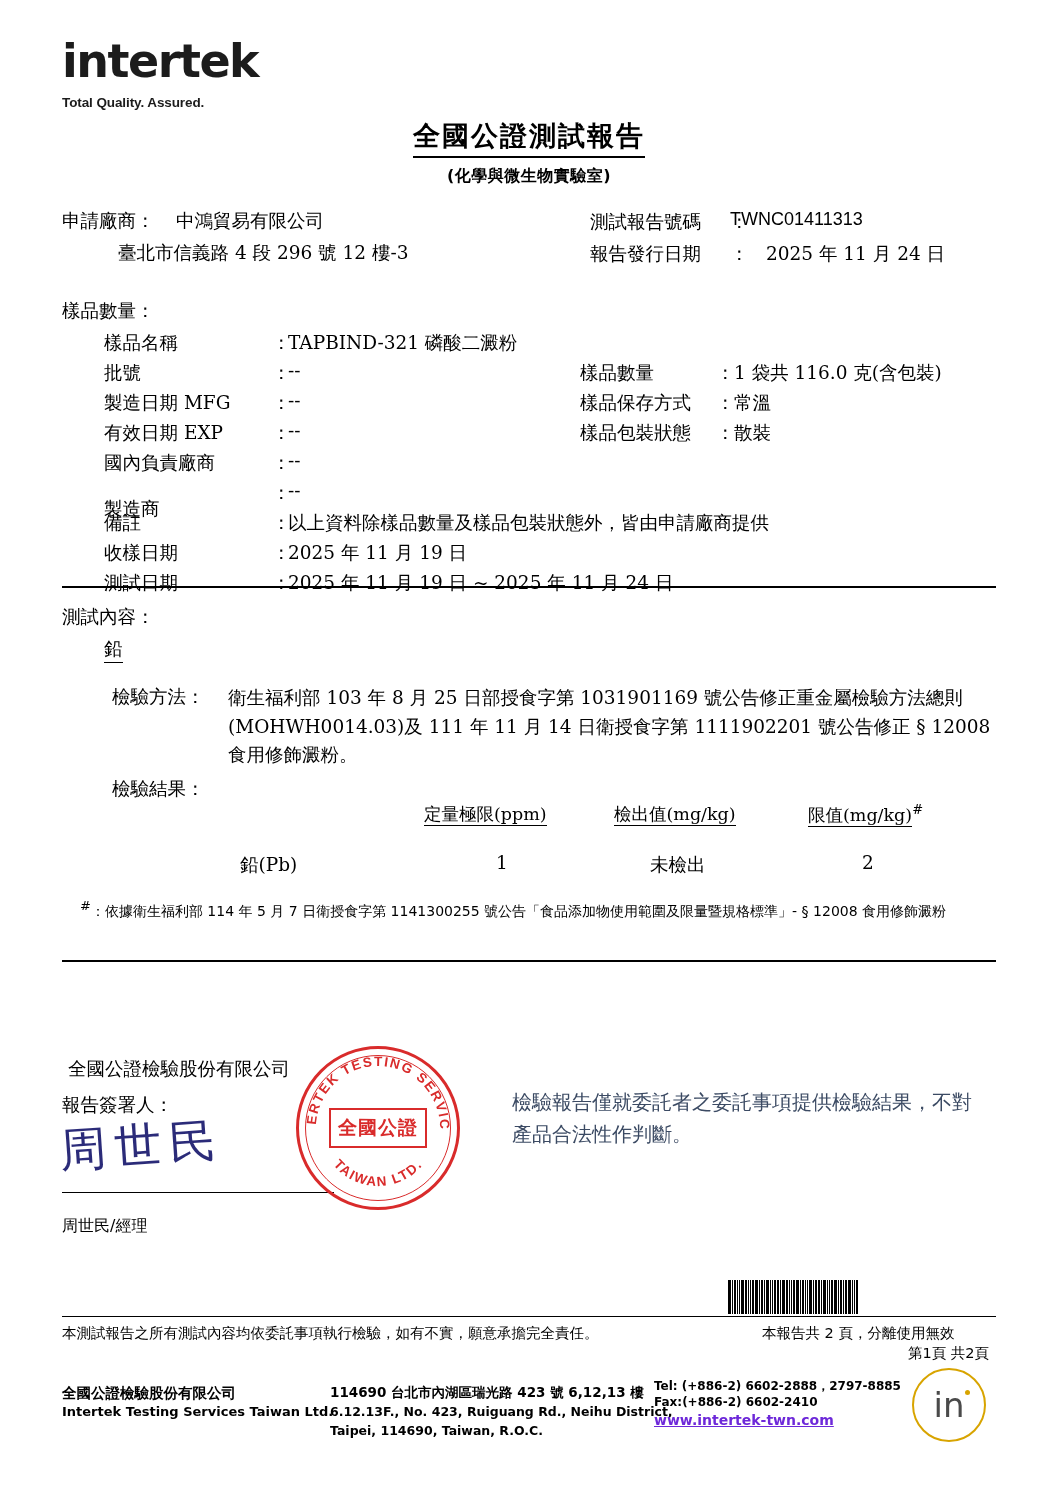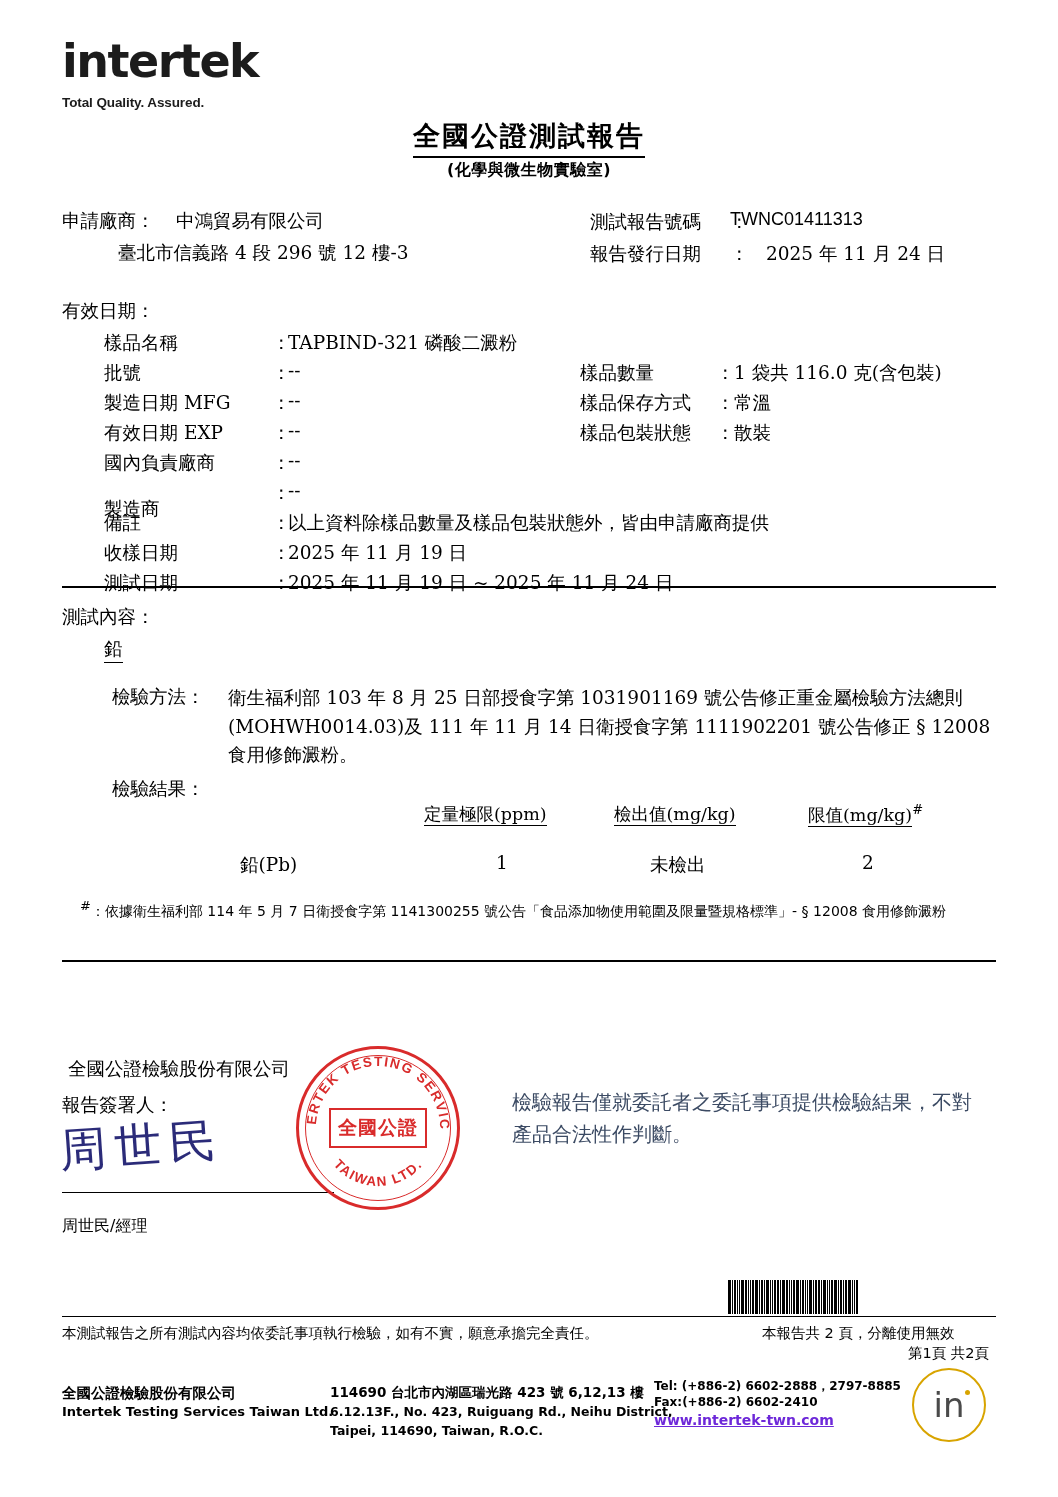--- a/index.html
+++ b/index.html
@@ -53,21 +53,21 @@
   .doc-title .t1 {
     display: inline-block;
     font-family: "DejaVu Sans", sans-serif;
     font-size: 27px;
     font-weight: bold;
     border-bottom: 2px solid #000;
     padding-bottom: 2px;
     letter-spacing: 2px;
   }
   .doc-title .t2 {
-    margin-top: 2px;
+    margin-top: 8px;
     font-family: "DejaVu Sans", sans-serif;
     font-size: 16px;
     font-weight: bold;
     letter-spacing: 0.5px;
   }
 
   
   .row-abs { position: absolute; white-space: nowrap; }
 
   .lbl { font-family: "DejaVu Serif", serif; font-size: 18.5px; }
@@ -316,21 +316,21 @@
   <div class="row-abs val applicant-addr">臺北市信義路 4 段 296 號 12 樓-3</div>
 
   <div class="row-abs lbl rep-no-label">測試報告號碼</div>
   <div class="row-abs lbl rep-no-colon">：</div>
   <div class="row-abs val-mono rep-no-val">TWNC01411313</div>
 
   <div class="row-abs lbl rep-date-label">報告發行日期</div>
   <div class="row-abs lbl rep-date-colon">：</div>
   <div class="row-abs val rep-date-val">2025 年 11 月 24 日</div>
 
-  <div class="row-abs lbl sec-sample">有效日期：</div>
+  <div class="row-abs lbl sec-sample">樣品數量：</div>
 
   <div class="row-abs sd-lbl sd-col-label" style="top:330px">樣品名稱</div>
   <div class="row-abs sd-lbl sd-col-colon" style="top:330px">：</div>
   <div class="row-abs sd-lbl sd-col-val" style="top:330px">TAPBIND-321 磷酸二澱粉</div>
 
   <div class="row-abs sd-lbl sd-col-label" style="top:360px">批號</div>
   <div class="row-abs sd-lbl sd-col-colon" style="top:360px">：</div>
   <div class="row-abs sd-lbl sd-col-val" style="top:360px">--</div>
 
   <div class="row-abs sd-lbl sd-col-label" style="top:390px">製造日期 MFG</div>

